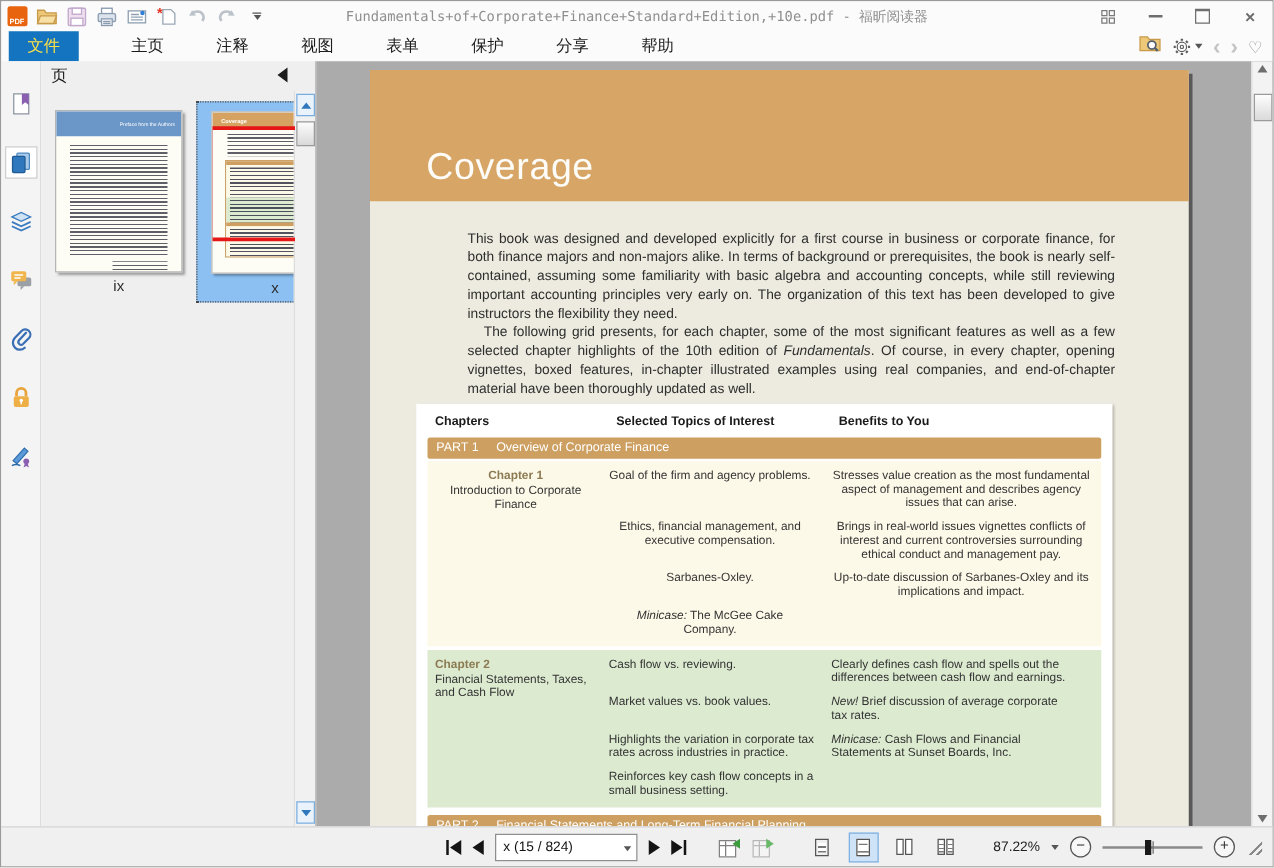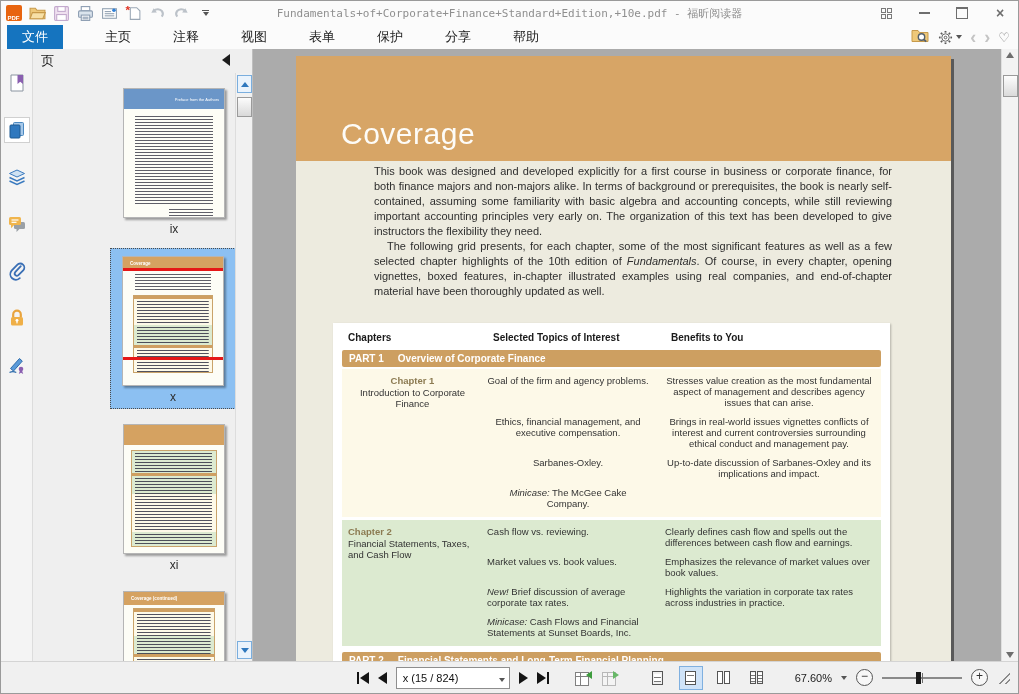--- a/index.html
+++ b/index.html
@@ -15,42 +15,42 @@
   .winbtn{display:flex;align-items:center;justify-content:center;width:16px;height:16px;cursor:pointer;}
   .ic-arrange{width:11px;height:11px;display:grid;grid-template-columns:5px 5px;grid-template-rows:5px 5px;gap:1px;}
   .ic-arrange div{border:1px solid #7a7a7a;box-sizing:border-box;}
   .ic-min{width:11px;height:2px;background:#6e6e6e;}
   .ic-max{width:10px;height:9px;border:1px solid #6e6e6e;border-top-width:2px;}
   .ic-close{font-size:14px;color:#6e6e6e;line-height:1;font-weight:bold;}
 
   
   .menubar{position:absolute;left:0;top:24px;right:0;height:24px;background:#fbfbfb;display:flex;align-items:center;}
   .tab{font-size:13px;color:#1c1c1c;cursor:pointer;white-space:nowrap;}
-  .tab.file{background:#1574bf;color:#ffffff;width:56px;height:24px;line-height:24px;text-align:center;margin-left:6px;}
+  .tab.file{background:#1574bf;color:#fde047;width:56px;height:24px;line-height:24px;text-align:center;margin-left:6px;}
   .tab+.tab{margin-left:42px;}
   .findbar{position:absolute;right:8px;top:26px;height:20px;display:flex;align-items:center;gap:8px;z-index:3;}
   .search-input-wrap{display:flex;align-items:center;width:128px;height:20px;background:#fff;border:1px solid #a3b9cc;}
   .search-input{flex:1;border:none;outline:none;font-size:12px;color:#333;padding:0 4px;min-width:0;background:transparent;font-family:"Liberation Sans",sans-serif;}
   .mag{position:relative;width:14px;height:14px;margin-right:3px;cursor:pointer;}
   .mag::before{content:"";position:absolute;left:1px;top:1px;width:7px;height:7px;border:2px solid #1878c8;border-radius:50%;}
   .mag::after{content:"";position:absolute;left:9px;top:9px;width:5px;height:2px;background:#1878c8;transform:rotate(45deg);transform-origin:0 0;}
   .chev{font-size:18px;color:#c4c4c4;line-height:1;cursor:pointer;font-weight:bold;}
   .heart{font-size:13px;color:#8a8a8a;cursor:pointer;}
   .caret-s{width:0;height:0;border-left:3px solid transparent;border-right:3px solid transparent;border-top:4px solid #555;display:inline-block;}
 
   
   .main{position:absolute;left:0;top:48px;right:0;bottom:32px;display:flex;}
   .navstrip{width:32px;background:#f4f4f4;border-right:1px solid #dcdcdc;display:flex;flex-direction:column;align-items:center;padding-top:22px;gap:23px;box-sizing:border-box;}
   .navico{width:24px;height:24px;display:flex;align-items:center;justify-content:center;cursor:pointer;}
   .navico.active{background:#ffffff;outline:1px solid #d0d0d0;}
 
   .thumbpanel{width:220px;background:#efefef;border-right:1px solid #bfbfbf;position:relative;box-sizing:border-box;}
   .panel-head{height:24px;display:flex;align-items:center;padding-left:8px;font-size:13px;color:#1c1c1c;}
   .collapse-btn{position:absolute;right:22px;top:5px;width:0;height:0;border-top:6px solid transparent;border-bottom:6px solid transparent;border-right:8px solid #1c1c1c;cursor:pointer;}
-  .thumblist{position:absolute;left:0;top:24px;right:16px;bottom:0;overflow:hidden;display:flex;flex-direction:column;align-items:flex-end;}
+  .thumblist{position:absolute;left:0;top:24px;right:16px;bottom:0;overflow:hidden;display:flex;flex-direction:row;align-items:flex-start;}
   .thumb{display:flex;flex-direction:column;align-items:center;padding:7px 11px 4px;margin-top:8px;cursor:pointer;}
   .thumb.selected{background:#8cc0f2;border:1px dotted #4a4a4a;}
   .tpage{width:100px;height:128px;background:#fdfdf6;border:1px solid #b5b5b5;box-shadow:2px 2px 2px rgba(0,0,0,.35);position:relative;overflow:hidden;}
   .tlabel{font-size:12px;color:#2c2c2c;margin-top:4px;}
   .thead-blue{height:20px;background:#6b96c8;color:#fff;font-size:4px;display:flex;align-items:center;justify-content:flex-end;padding-right:5px;}
   .thead-tan{height:13px;background:#d5a261;color:#fff;font-size:4.5px;font-weight:bold;display:flex;align-items:center;padding-left:7px;}
   .thead-tan.tall{height:20px;}
   .mini-lines{background-image:repeating-linear-gradient(to bottom,#43434f 0 1px,transparent 1px 3px);opacity:.85;}
   .mt-box{border:1px solid #c9a36a;background:#fdf9e8;margin:3px auto 0;}
   .mt-bar{height:3px;background:#cf9f61;}
@@ -64,27 +64,27 @@
   .tscroll .dnbtn{bottom:2px;}
   .tri-up-b{width:0;height:0;border-left:4px solid transparent;border-right:4px solid transparent;border-bottom:5px solid #2f78be;}
   .tri-dn-b{width:0;height:0;border-left:4px solid transparent;border-right:4px solid transparent;border-top:5px solid #2f78be;}
   .tscroll .sthumb{position:absolute;left:1px;top:24px;width:13px;height:18px;background:linear-gradient(#fcfcfc,#d9d9d9);border:1px solid #9a9a9a;cursor:grab;}
 
   
   .docarea{flex:1;background:#ababab;position:relative;overflow:hidden;}
   .page{position:absolute;left:43px;top:7px;width:655px;height:640px;background:#edebdf;box-shadow:3px 3px 0 rgba(45,45,45,.65);}
   .banner{position:absolute;left:0;top:0;right:0;height:105px;background:#d7a566;}
   .banner-title{position:absolute;left:45px;bottom:10px;font-size:30px;color:#fdfcf8;letter-spacing:.5px;}
-  .bodytext{position:absolute;left:78px;top:108px;width:518px;font-size:11px;line-height:15px;color:#2e2e2e;text-align:justify;}
+  .bodytext{position:absolute;left:78px;top:128px;width:518px;font-size:11px;line-height:15px;color:#2e2e2e;text-align:justify;}
   .bodytext p{margin:0;}
   .bodytext p.indent{text-indent:13px;}
 
   .pdf-table{position:absolute;left:37px;top:267px;width:557px;box-sizing:border-box;background:#fff;padding:4px 0 30px;box-shadow:1px 1px 2px rgba(0,0,0,.25);}
   .tbl-head{display:grid;grid-template-columns:145px 178px 1fr;padding:5px 9px 7px 15px;font-size:10px;font-weight:bold;color:#1a1a1a;}
-  .part-bar{margin:0 9px 2px;height:17px;background:#cd9f61;border-radius:2px;color:#fff;font-weight:bold;font-size:10px;display:flex;align-items:center;padding-left:7px;}
+  .part-bar{margin:0 9px 2px;height:17px;background:#cd9f61;border-radius:2px;color:#fff;font-weight:normal;font-size:10px;display:flex;align-items:center;padding-left:7px;}
   .part-bar .part-label{margin-right:14px;}
   .part-bar.mt{margin-top:6px;}
   .chap{margin:0 9px 3px;display:grid;grid-template-columns:139px 178px 1fr;padding:6px 6px 8px;row-gap:8px;font-size:9.5px;line-height:11px;color:#333;}
   .chap.cream{background:#fdf9e8;text-align:center;}
   .chap.green{background:#dcead0;}
   .chap-col4{grid-row:1 / span 4;padding-right:10px;}
   .chap-name{font-weight:bold;color:#8c7b52;}
   .chap-sub{margin-top:1px;}
   .topic{padding-right:16px;}
   .topic i{font-style:italic;}
@@ -428,24 +428,24 @@
           </div>
 
           <div class="chap green">
             <div class="chap-col4">
               <div class="chap-name">Chapter 2</div>
               <div class="chap-sub">Financial Statements, Taxes, and Cash Flow</div>
             </div>
             <div class="topic"><span>Cash flow vs. reviewing.</span></div>
             <div class="benefit">Clearly defines cash flow and spells out the differences between cash flow and earnings.</div>
             <div class="topic"><span>Market values vs. book values.</span></div>
-            <div class="benefit">Emphasizes the relevance of market values over book values.</div>
             <div class="topic"><i>New!</i><span> Brief discussion of average corporate tax rates.</span></div>
             <div class="benefit">Highlights the variation in corporate tax rates across industries in practice.</div>
             <div class="topic"><i>Minicase:</i><span> Cash Flows and Financial Statements at Sunset Boards, Inc.</span></div>
+            <div class="benefit">Reinforces key cash flow concepts in a small business setting.</div>
           </div>
 
           <div class="part-bar mt">
             <span class="part-label">PART 2</span>
             <span>Financial Statements and Long-Term Financial Planning</span>
           </div>
 
         </div>
       </div>
 
@@ -502,21 +502,21 @@
           <div></div>
         </div>
       </div>
     <div class="laybtn">
         <div class="lay-cface">
           <div></div>
           <div></div>
         </div>
       </div>
     <div style="width:8px;"></div>
-    <span class="zoomtxt">67.60%</span>
+    <span class="zoomtxt">87.22%</span>
     <span class="caret-s"></span>
     <div class="zbtn">
         <span>−</span>
       </div>
     <div class="slider">
       <div class="track"></div>
         <div class="tick"></div>
       <div class="handle"></div>
     </div>
     <div class="zbtn">

